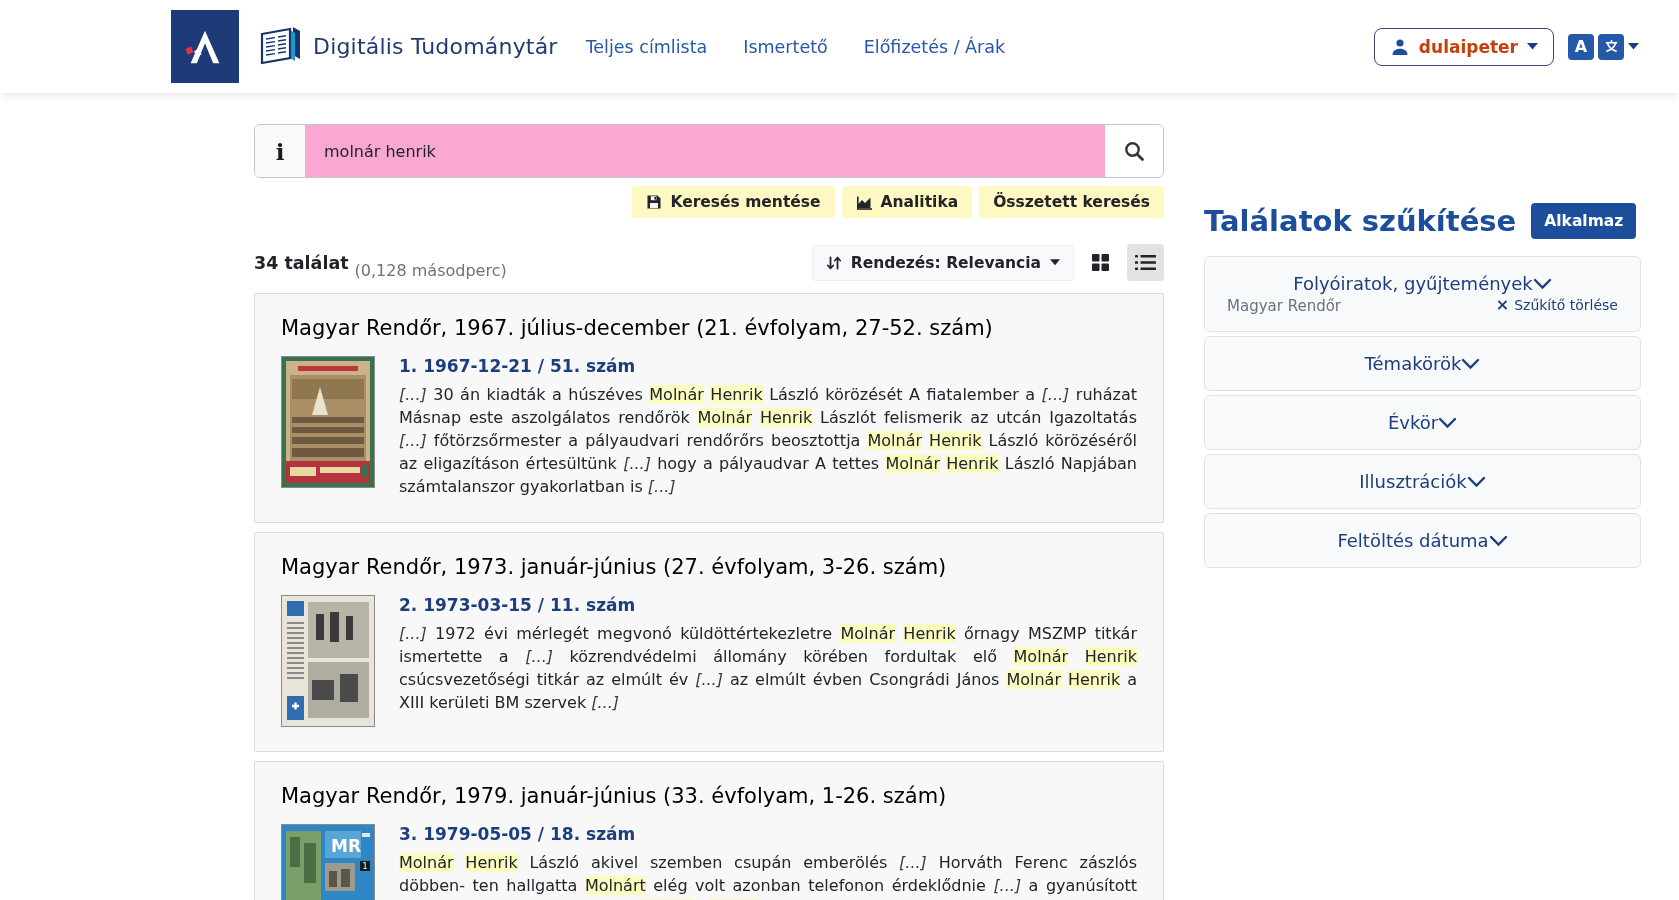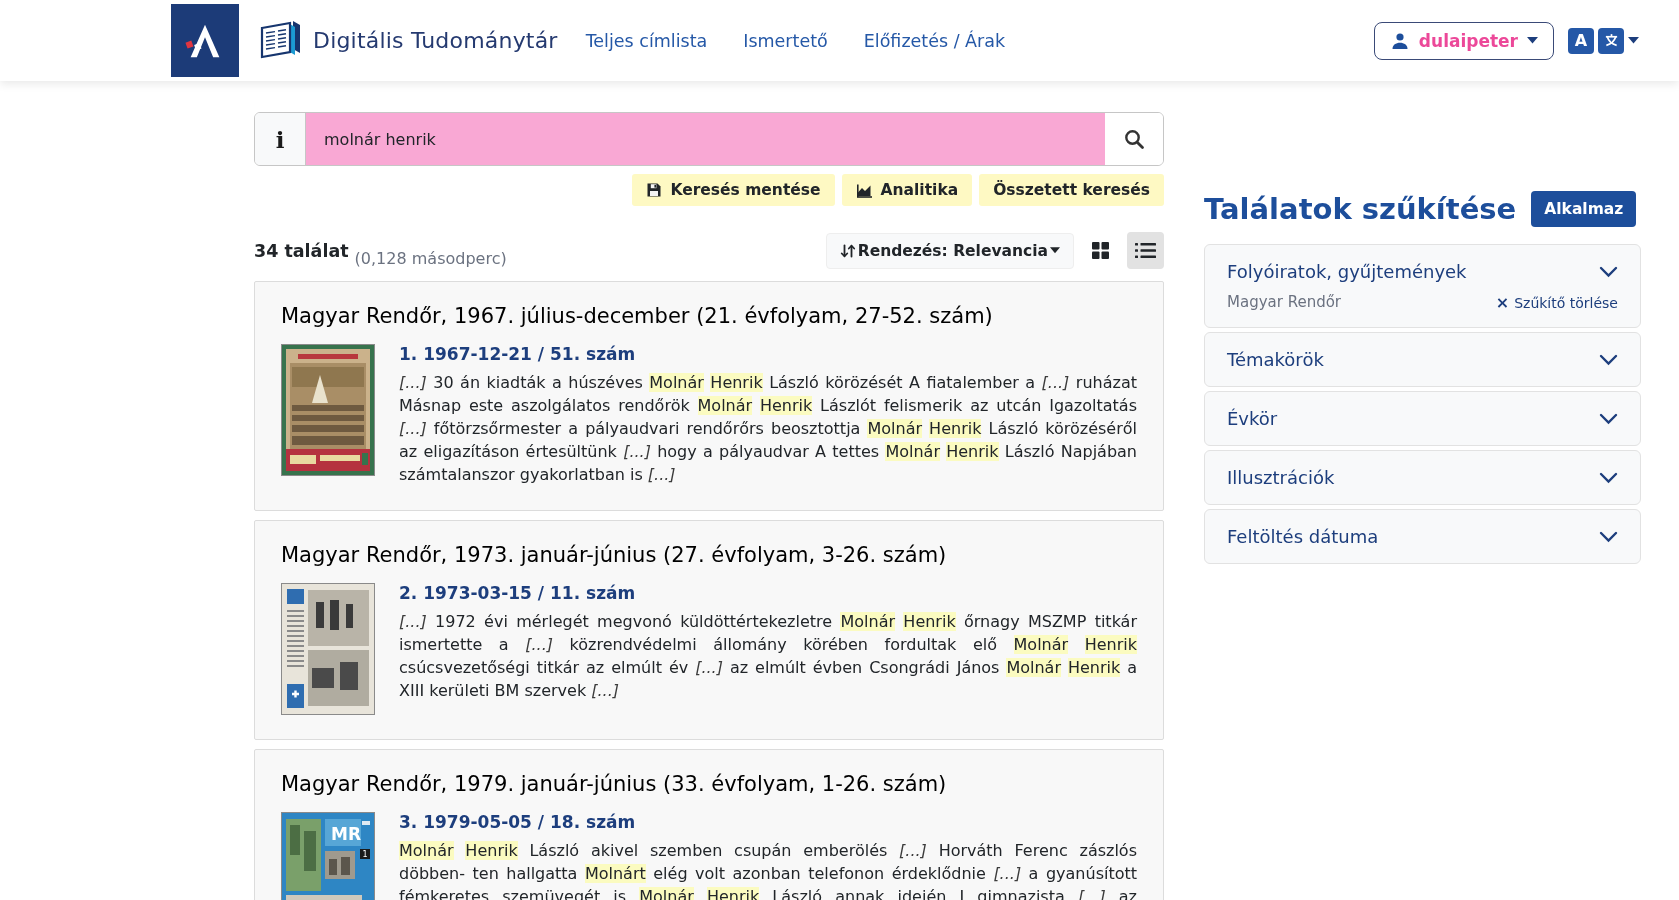--- a/index.html
+++ b/index.html
@@ -1,32 +1,32 @@
 <!DOCTYPE html>
 <html><head>
 <meta charset="utf-8">
 <style>
   html,body{margin:0;padding:0;}
   body{
     width:1679px;height:900px;overflow:hidden;background:#fff;
     font-family:"DejaVu Sans","Liberation Sans",sans-serif;color:#212529;
   }
   
-  .navbar{height:81px;background:#fff;display:flex;align-items:center;
+  .navbar{height:93px;background:#fff;display:flex;align-items:center;
     box-shadow:0 3px 9px rgba(0,0,0,.09);position:relative;z-index:5;}
   .logo-box{width:68px;height:73px;background:#1c3b78;margin-left:171px;
     display:flex;align-items:center;justify-content:center;flex:none;cursor:pointer;}
   .brand-book{margin-left:18px;display:flex;align-items:center;}
   .brand{margin-left:10px;font-size:22px;color:#253a70;letter-spacing:.2px;}
   .nav-links{display:flex;align-items:center;margin-left:28px;gap:36px;}
   .nav-link{font-size:17.5px;color:#2558a7;text-decoration:none;cursor:pointer;white-space:nowrap;}
   .nav-spacer{flex:1;}
   .user-btn{display:flex;align-items:center;gap:9px;border:1.5px solid #3a4a77;border-radius:8px;
     padding:8px 15px;margin-right:14px;cursor:pointer;background:#fff;}
-  .user-name{font-size:17px;font-weight:bold;color:#ec4899;}
+  .user-name{font-size:17px;font-weight:bold;color:#c2410c;}
   .lang-group{display:flex;align-items:center;gap:4px;margin-right:40px;cursor:pointer;}
   .lang-sq{width:26px;height:26px;border-radius:4px;background:#2558a7;color:#fff;
     display:flex;align-items:center;justify-content:center;font-size:16px;font-weight:bold;}
   
   .content{display:flex;padding:31px 38px 0 254px;gap:40px;align-items:flex-start;}
   .main-col{width:910px;flex:none;}
   .aside-col{flex:1;padding-top:79px;}
   
   .search-group{display:flex;height:52px;border:1px solid #c6c6c6;border-radius:6px;
     overflow:hidden;background:#fff;}
@@ -39,21 +39,21 @@
     justify-content:center;cursor:pointer;}
   .search-actions{display:flex;justify-content:flex-end;gap:7px;margin-top:8px;}
   .action-btn{display:flex;align-items:center;gap:8px;background:#fef9c3;border:none;
     border-radius:3px;padding:7px 14px;font-size:15.5px;font-weight:bold;color:#212529;cursor:pointer;
     font-family:"DejaVu Sans","Liberation Sans",sans-serif;}
   
   .results-header{display:flex;align-items:center;margin-top:26px;}
   .count-bold{font-size:17.5px;font-weight:bold;color:#212529;}
   .count-rest{font-size:16px;color:#6b7280;margin-left:6px;margin-top:15px;}
   .rh-right{margin-left:auto;display:flex;align-items:center;gap:8px;}
-  .sort-btn{display:flex;align-items:center;gap:2px;background:#f8f9fa;border:1px solid #eee;
+  .sort-btn{display:flex;align-items:center;gap:9px;background:#f8f9fa;border:1px solid #eee;
     border-radius:4px;padding:8px 13px;font-size:15.5px;font-weight:bold;color:#212529;cursor:pointer;
     font-family:"DejaVu Sans","Liberation Sans",sans-serif;}
   .view-btn{width:37px;height:37px;border:none;background:transparent;border-radius:4px;
     display:flex;align-items:center;justify-content:center;cursor:pointer;}
   .view-btn.active{background:#e2e2e2;}
   
   .results-list{margin-top:12px;}
   .card{background:#f8f8f8;border:1px solid #dcdcdc;border-radius:2px;
     padding:22px 26px 24px 26px;margin-bottom:9px;}
   .card-title{margin:0 0 16px 0;font-size:21px;font-weight:normal;}
@@ -67,23 +67,23 @@
   .hl{background:#fbfbc0;}
   .ell{font-style:italic;color:#3c3c3c;}
   
   .aside-head{display:flex;align-items:center;gap:15px;}
   .aside-title{font-size:29px;font-weight:bold;color:#1d4e9b;white-space:nowrap;}
   .apply-btn{background:#1d4e9b;color:#fff;border:none;border-radius:4px;padding:9px 13px;
     font-size:15.5px;font-weight:bold;cursor:pointer;font-family:"DejaVu Sans","Liberation Sans",sans-serif;}
   .filter-list{margin-top:17px;}
   .f-card{background:#f8f9fa;border:1px solid #e2e2e2;border-radius:6px;
     padding:16px 22px;margin-bottom:4px;}
-  .f-head{display:flex;align-items:center;justify-content:space-between;cursor:pointer;}
+  .f-head{display:flex;align-items:center;justify-content:center;cursor:pointer;}
   .f-label{font-size:18px;color:#1d3e7d;}
-  .f-meta{display:flex;align-items:flex-end;justify-content:space-between;margin-top:11px;}
+  .f-meta{display:flex;align-items:flex-start;justify-content:space-between;margin-top:3px;}
   .f-value{font-size:15px;color:#6b7280;}
   .f-clear{display:flex;align-items:center;gap:5px;font-size:14px;color:#1d3e7d;
     text-decoration:none;cursor:pointer;}
   .f-clear .x{font-weight:bold;font-size:16px;line-height:1;}
 </style>
 </head>
 <body>
 
 <header class="navbar">
   <div class="logo-box">

